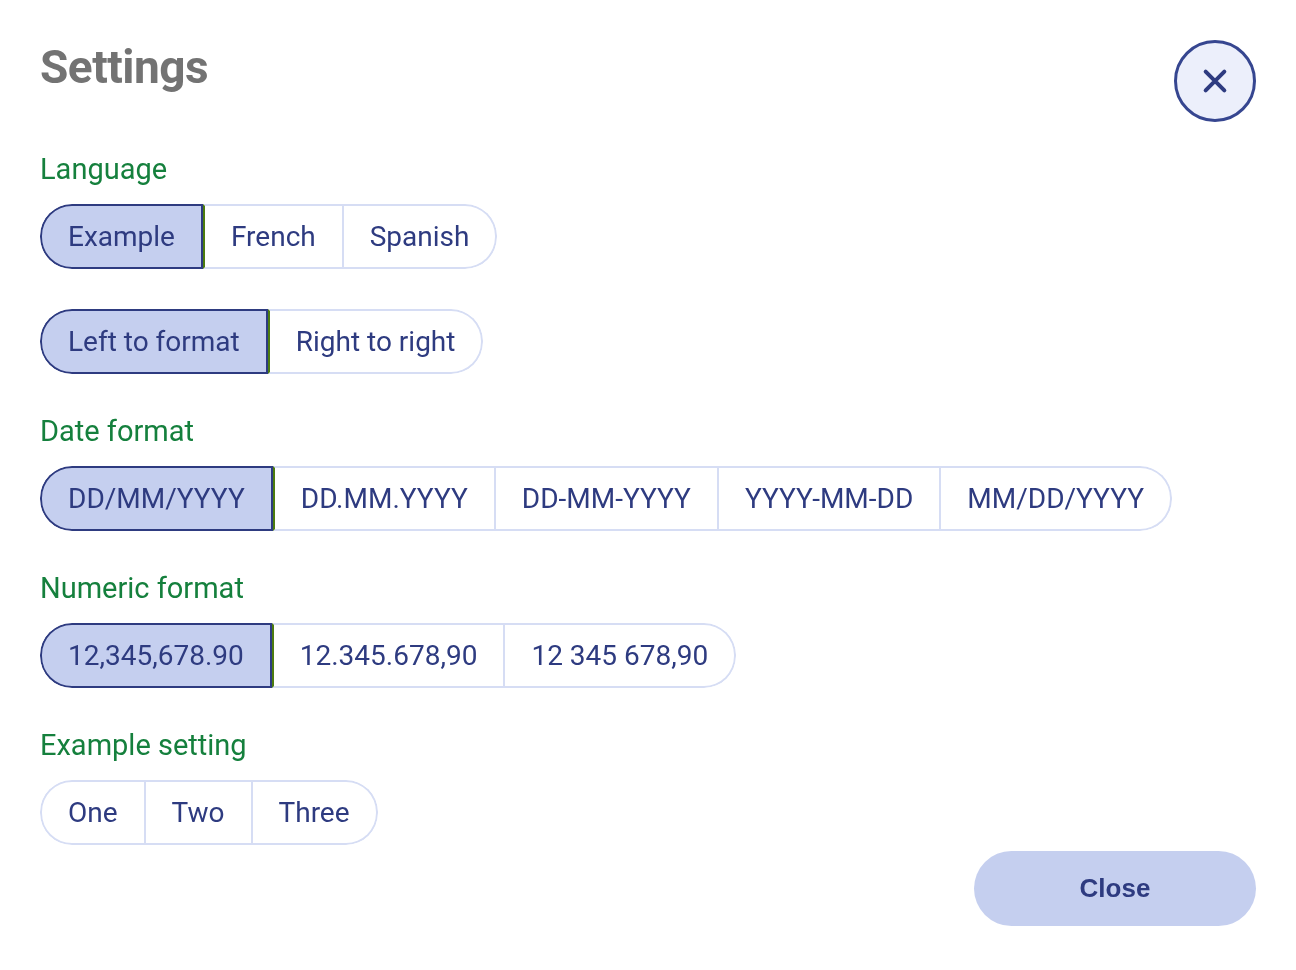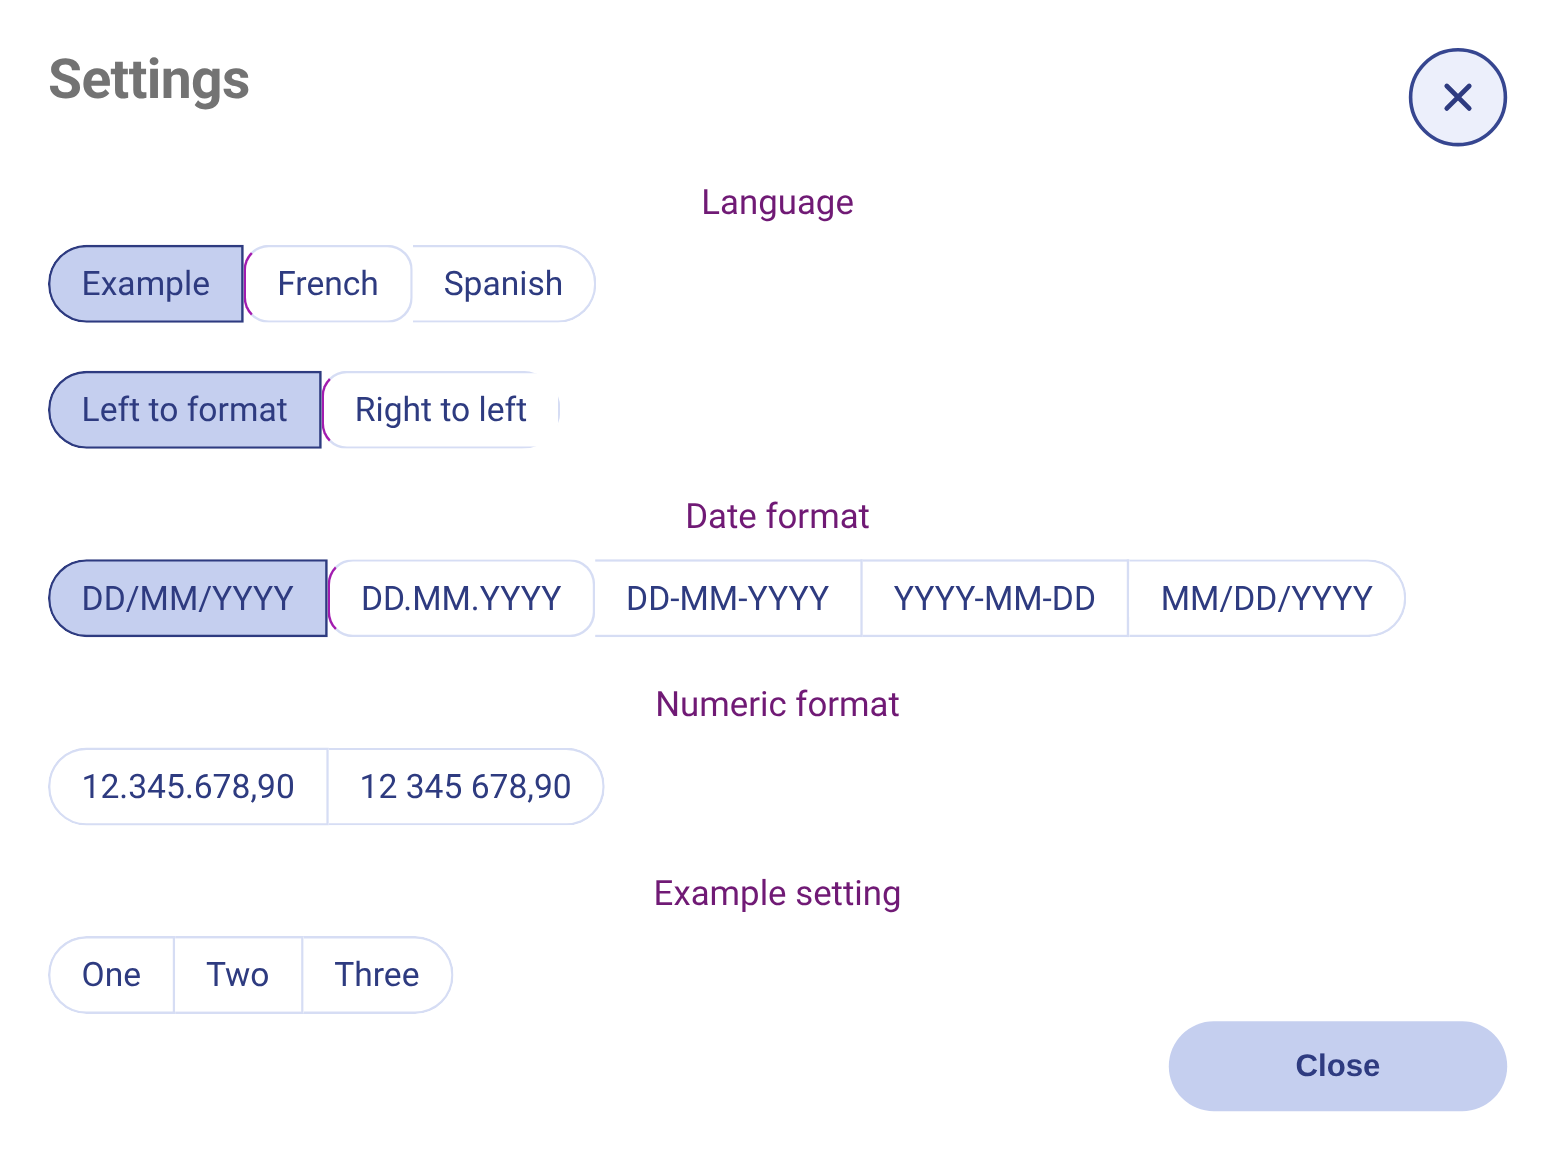--- a/index.html
+++ b/index.html
@@ -46,24 +46,23 @@
       stroke-linecap: round;
     }
     .setting-group {
       margin-top: 40px;
     }
     .setting-group:first-of-type {
       margin-top: 30px;
     }
     .setting-label {
       font-size: 29px;
-      color: #701a75;
+      color: #15803d;
       margin-bottom: 18px;
       font-weight: 400;
-      text-align: center;
     }
     .segmented {
       display: inline-flex;
       border-radius: 32px;
       overflow: hidden;
     }
     .segment {
       padding: 14px 26px;
       font-size: 28px;
       color: #2e3b80;
@@ -84,22 +83,21 @@
       border-top-right-radius: 32px;
       border-bottom-right-radius: 32px;
       text-align: center;
     }
     .segment.selected {
       background: #c5cfef;
       border-color: #2e3b80;
       border-right-color: #2e3b80;
     }
     .segment.selected + .segment {
-      border-left: 2px solid #a21caf;
-      border-radius: 21px;
+      border-left: 2px solid #4d7c0f;
     }
     .footer {
       position: absolute;
       bottom: 44px;
       right: 40px;
     }
     .close-btn {
       background: #c5cfef;
       color: #2e3b80;
       font-size: 26px;
@@ -125,30 +123,31 @@
 </div>
 
 <div id="groups-container">
     <div class="setting-group"><div class="setting-label">Language</div><div class="segmented">
         <div class="segment selected">Example</div>
         <div class="segment">French</div>
         <div class="segment">Spanish</div>
       </div></div>
     <div class="setting-group"><div class="segmented">
         <div class="segment selected">Left to format</div>
-        <div class="segment">Right to left</div>
+        <div class="segment">Right to right</div>
       </div></div>
     <div class="setting-group"><div class="setting-label">Date format</div><div class="segmented">
         <div class="segment selected">DD/MM/YYYY</div>
         <div class="segment">DD.MM.YYYY</div>
         <div class="segment">DD-MM-YYYY</div>
         <div class="segment">YYYY-MM-DD</div>
         <div class="segment">MM/DD/YYYY</div>
       </div></div>
     <div class="setting-group"><div class="setting-label">Numeric format</div><div class="segmented">
+        <div class="segment selected">12,345,678.90</div>
         <div class="segment">12.345.678,90</div>
         <div class="segment">12 345 678,90</div>
       </div></div>
     <div class="setting-group"><div class="setting-label">Example setting</div><div class="segmented">
         <div class="segment">One</div>
         <div class="segment">Two</div>
         <div class="segment">Three</div>
       </div></div>
   </div>
 

